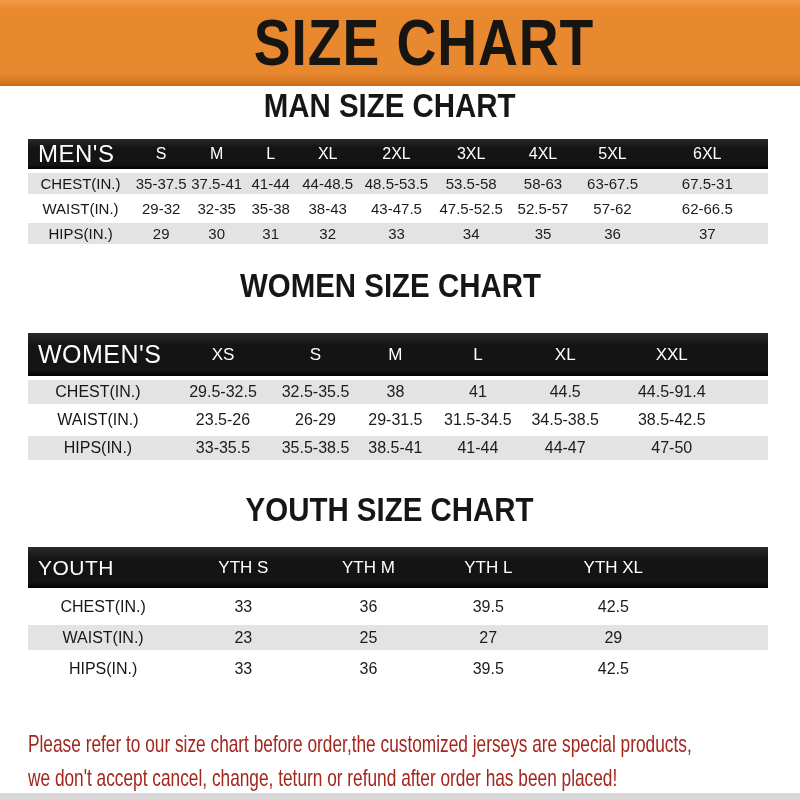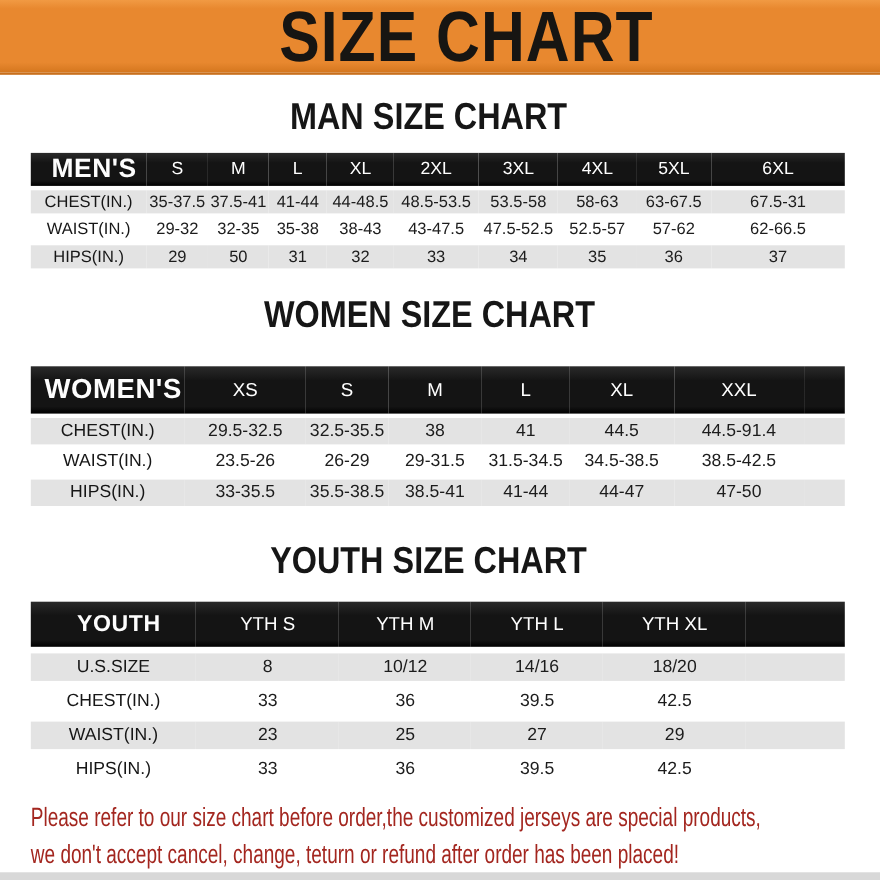--- a/index.html
+++ b/index.html
@@ -5,21 +5,21 @@
   * { margin:0; padding:0; box-sizing:border-box; }
   html,body { background:#ffffff; }
   .page {
     position:relative; width:800px; height:800px; margin:0 auto;
     background:#ffffff; overflow:hidden;
     font-family:"Liberation Sans", sans-serif;
   }
 
   
   .banner {
-    position:absolute; top:0; left:0; width:800px; height:68px;
+    position:absolute; top:0; left:0; width:800px; height:86px;
     background:linear-gradient(180deg,#f19a43 0%, #e8882f 12%, #e8882f 86%, #d4761e 100%);
     display:flex; align-items:center; justify-content:center;
     border-bottom:2px solid #c96f1c;
     padding-left:48px;
   }
   .banner-title {
     display:inline-block; font-weight:bold; font-size:60px; color:#171512;
     letter-spacing:1px; transform:scale(0.92,1.08); white-space:nowrap;
   }
 
@@ -39,21 +39,21 @@
   }
   .size-table th, .size-table td {
     padding:0; text-align:center; vertical-align:middle;
     overflow:hidden; white-space:nowrap;
   }
   .head-row th {
     background:linear-gradient(180deg,#2a2a2a 0%, #141414 30%, #141414 85%, #000000 100%);
     color:#ffffff; font-weight:normal;
   }
   .head-row th.corner {
-    text-align:center; padding-left:10px; font-weight:bold; letter-spacing:0.5px; color:#fdfdfd;
+    text-align:left; padding-left:10px; font-weight:normal; letter-spacing:0.5px; color:#fdfdfd;
   }
   .data-row td { color:#1c1c1c; background:#ffffff; }
   .data-row.striped td { background:#e3e3e3; }
   .data-row td.row-label { color:#161616; }
 
   
   .t0 { border-spacing:0 4px; }
   .t0 .head-row th { height:30px; font-size:16px; }
   .t0 .head-row th.corner { font-size:24px; }
   .t0 .data-row td { height:21px; font-size:15px; }
@@ -141,21 +141,21 @@
             <td>38-43</td>
             <td>43-47.5</td>
             <td>47.5-52.5</td>
             <td>52.5-57</td>
             <td>57-62</td>
             <td>62-66.5</td>
           </tr>
           <tr class="data-row striped">
             <td class="row-label">HIPS(IN.)</td>
             <td>29</td>
-            <td>50</td>
+            <td>30</td>
             <td>31</td>
             <td>32</td>
             <td>33</td>
             <td>34</td>
             <td>35</td>
             <td>36</td>
             <td>37</td>
           </tr>
         </tbody>
       </table>
@@ -230,28 +230,20 @@
           <tr class="head-row">
             <th class="corner">YOUTH</th>
             <th>YTH S</th>
             <th>YTH M</th>
             <th>YTH L</th>
             <th>YTH XL</th>
             <th></th>
           </tr>
         </thead>
         <tbody>
-          <tr class="data-row striped">
-            <td class="row-label">U.S.SIZE</td>
-            <td>8</td>
-            <td>10/12</td>
-            <td>14/16</td>
-            <td>18/20</td>
-            <td></td>
-          </tr>
           <tr class="data-row">
             <td class="row-label">CHEST(IN.)</td>
             <td>33</td>
             <td>36</td>
             <td>39.5</td>
             <td>42.5</td>
             <td></td>
           </tr>
           <tr class="data-row striped">
             <td class="row-label">WAIST(IN.)</td>

